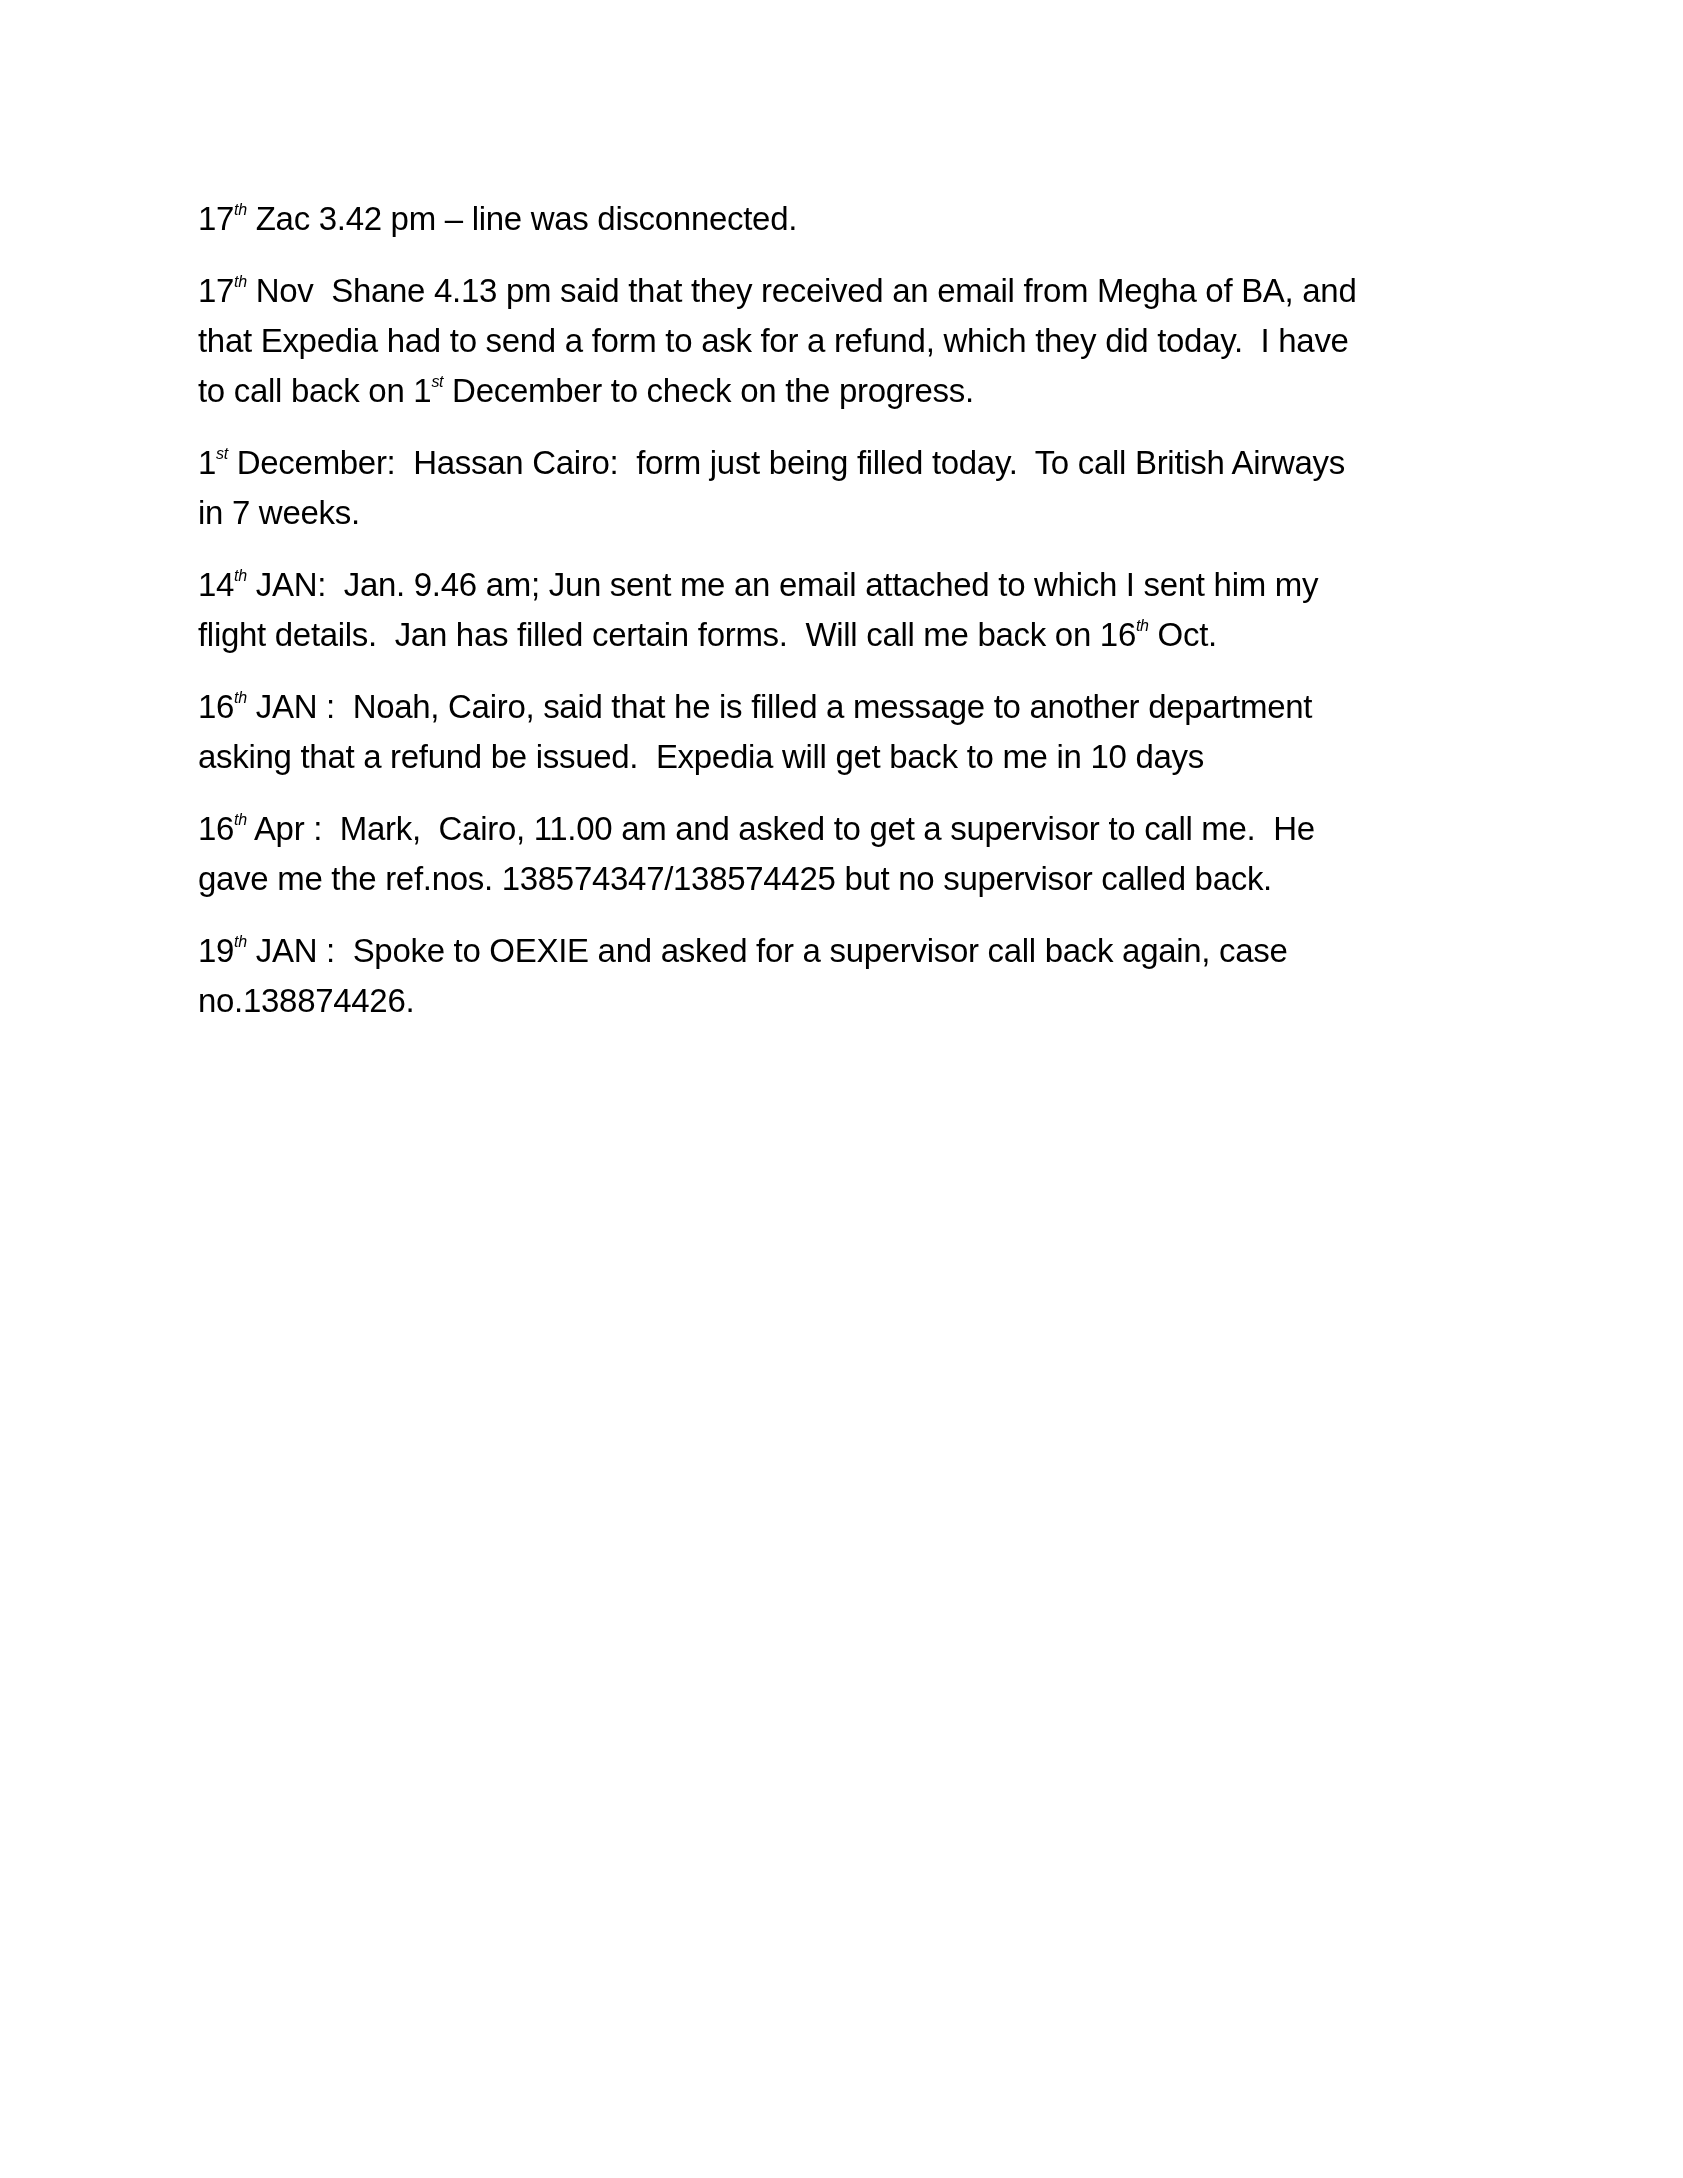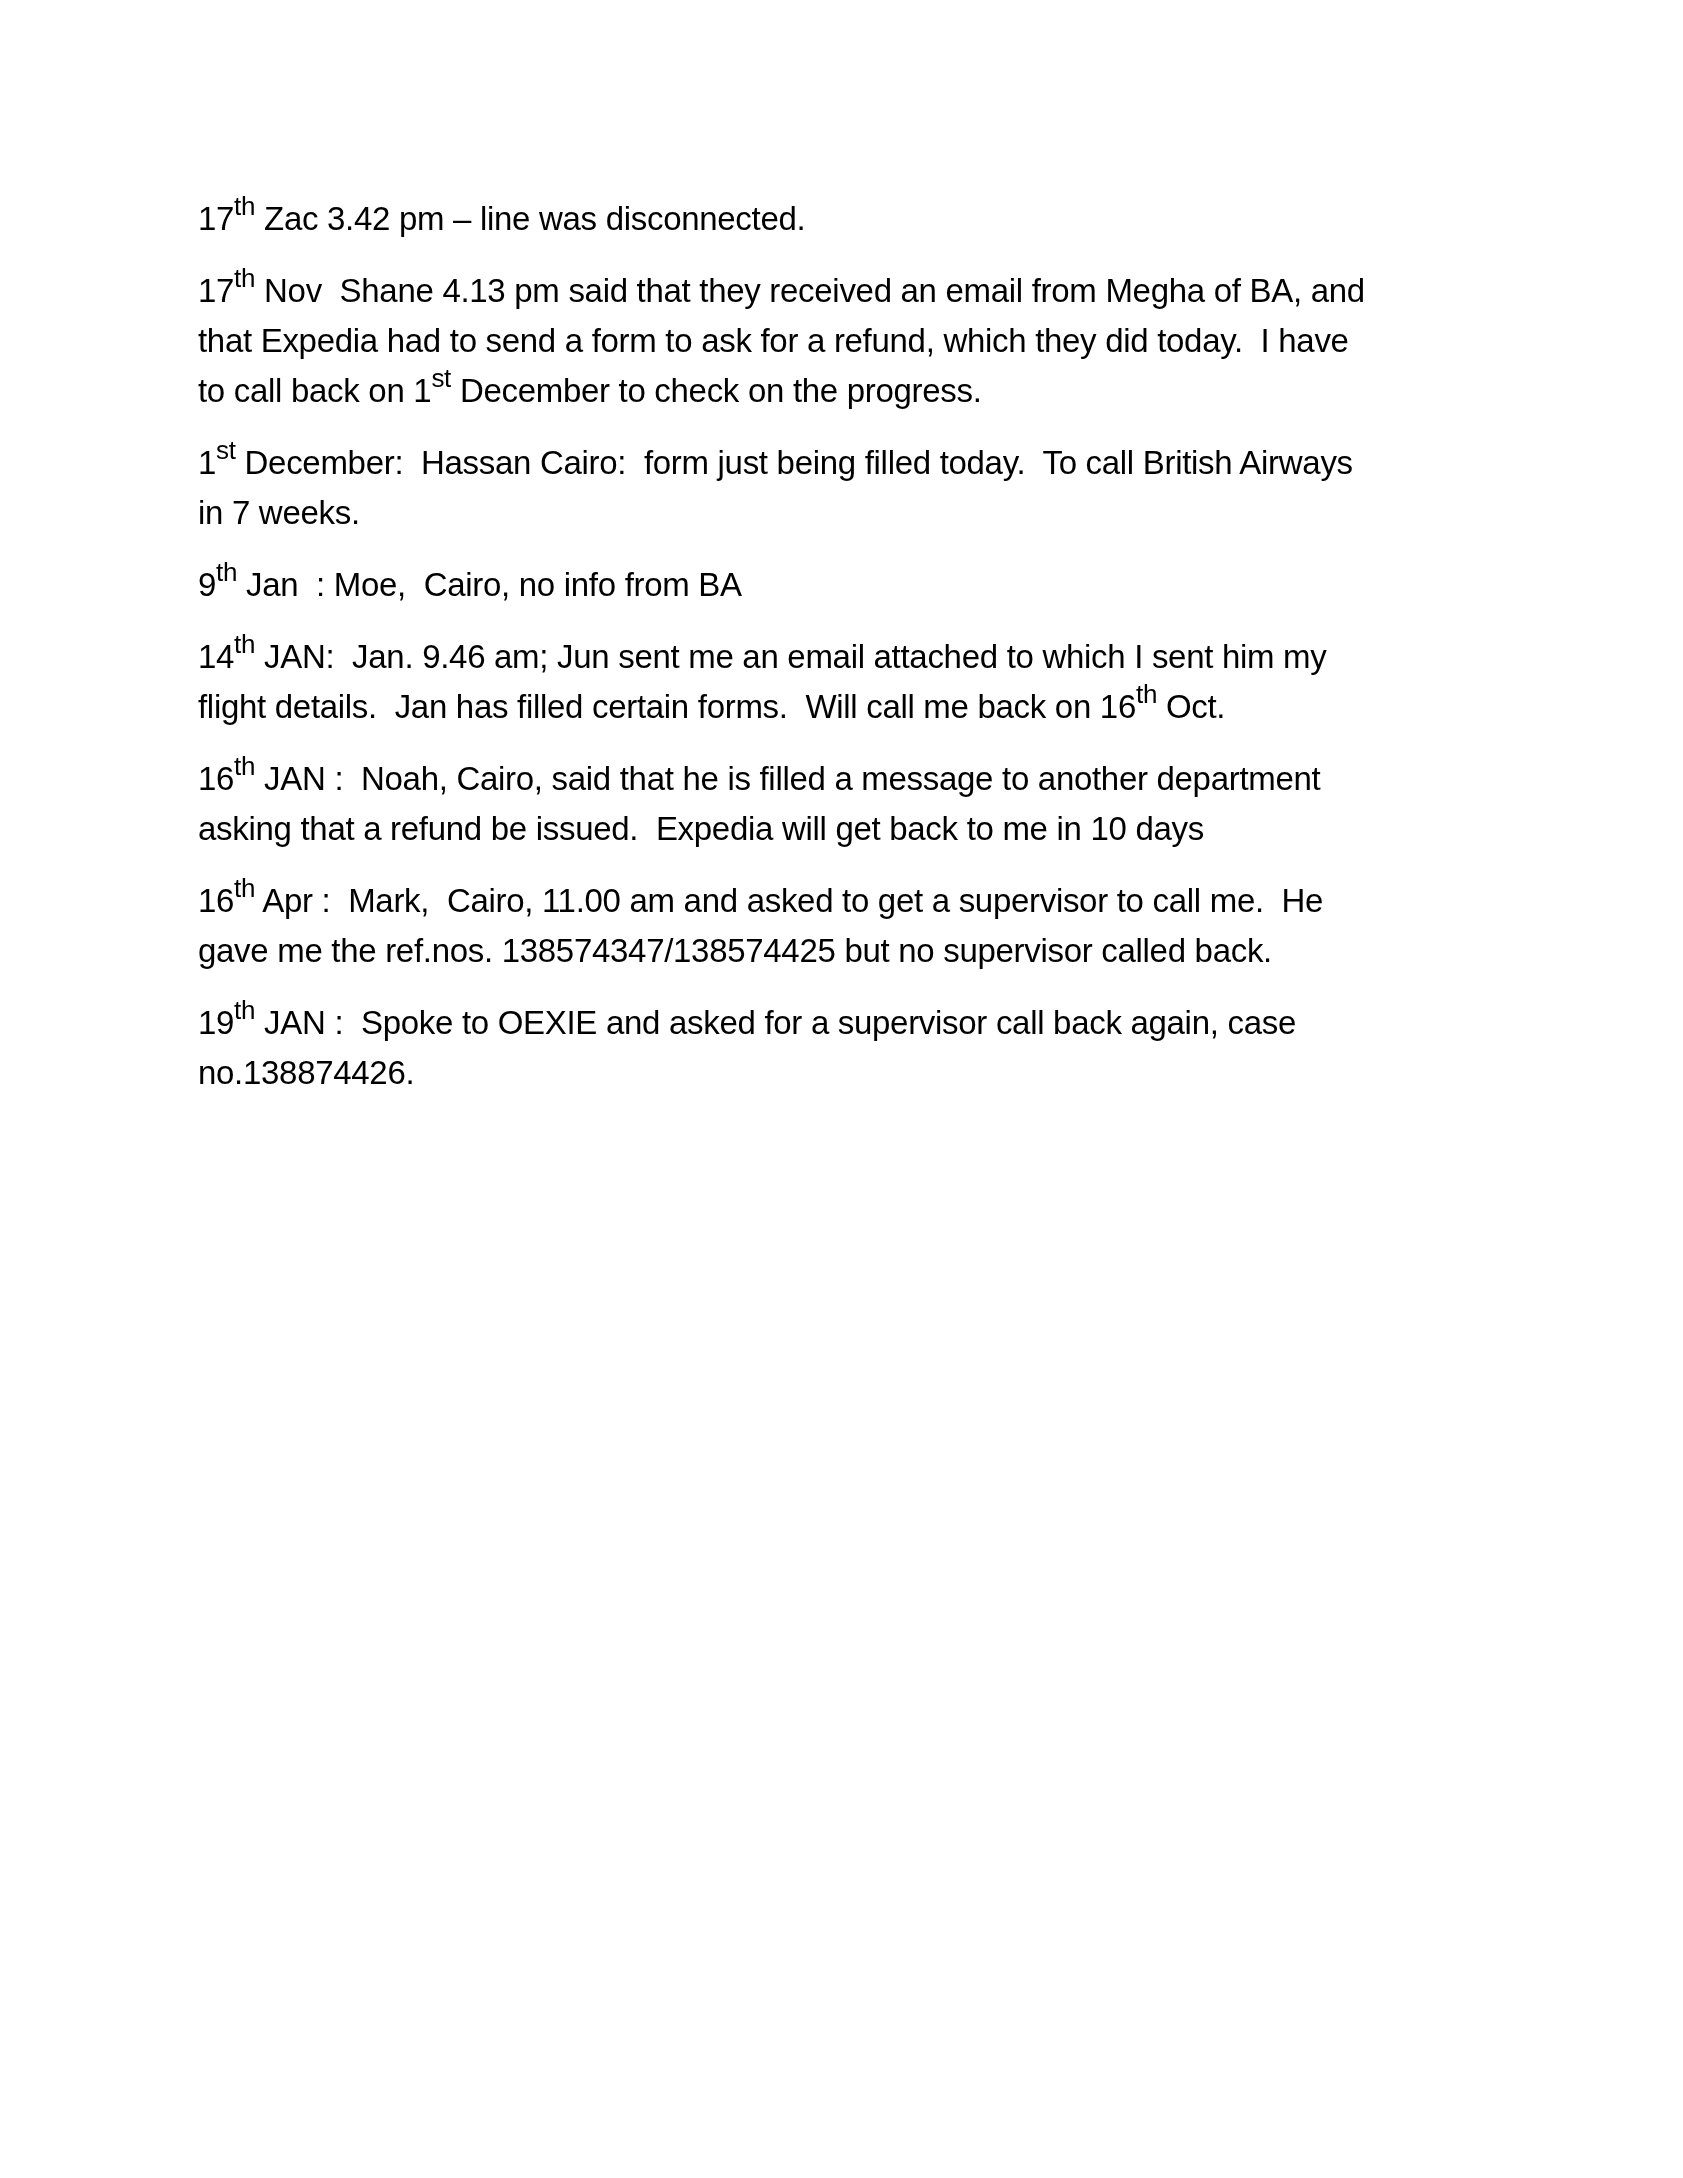--- a/index.html
+++ b/index.html
@@ -34,35 +34,35 @@
     }
     .para {
       margin: 0 0 22px 0;
       white-space: pre-wrap;
     }
     .para .line {
       display: block;
       white-space: pre;
     }
     sup {
-      font-size: 26px;
+      font-size: 16px;
       line-height: 0;
       position: relative;
       top: -3px;
       vertical-align: super;
+      font-style: italic;
     }
   </style>
 </head>
 <body>
 
 <div class="page">
   <div class="content" id="doc-content">
       <p class="para"><span class="line"><span>17</span><sup>th</sup><span> Zac 3.42 pm – line was disconnected.</span></span></p>
       <p class="para"><span class="line"><span>17</span><sup>th</sup><span> Nov  Shane 4.13 pm said that they received an email from Megha of BA, and</span></span><span class="line"><span>that Expedia had to send a form to ask for a refund, which they did today.  I have</span></span><span class="line"><span>to call back on 1</span><sup>st</sup><span> December to check on the progress.</span></span></p>
       <p class="para"><span class="line"><span>1</span><sup>st</sup><span> December:  Hassan Cairo:  form just being filled today.  To call British Airways</span></span><span class="line"><span>in 7 weeks.</span></span></p>
-      <p class="para"><span class="line"><span>9</span><sup>th</sup><span> Jan  : Moe,  Cairo, no info from BA</span></span></p>
       <p class="para"><span class="line"><span>14</span><sup>th</sup><span> JAN:  Jan. 9.46 am; Jun sent me an email attached to which I sent him my</span></span><span class="line"><span>flight details.  Jan has filled certain forms.  Will call me back on 16</span><sup>th</sup><span> Oct.</span></span></p>
       <p class="para"><span class="line"><span>16</span><sup>th</sup><span> JAN :  Noah, Cairo, said that he is filled a message to another department</span></span><span class="line"><span>asking that a refund be issued.  Expedia will get back to me in 10 days</span></span></p>
       <p class="para"><span class="line"><span>16</span><sup>th</sup><span> Apr :  Mark,  Cairo, 11.00 am and asked to get a supervisor to call me.  He</span></span><span class="line"><span>gave me the ref.nos. 138574347/138574425 but no supervisor called back.</span></span></p>
       <p class="para"><span class="line"><span>19</span><sup>th</sup><span> JAN :  Spoke to OEXIE and asked for a supervisor call back again, case</span></span><span class="line"><span>no.138874426.</span></span></p>
     </div>
 </div>
 
 
 </body></html>

